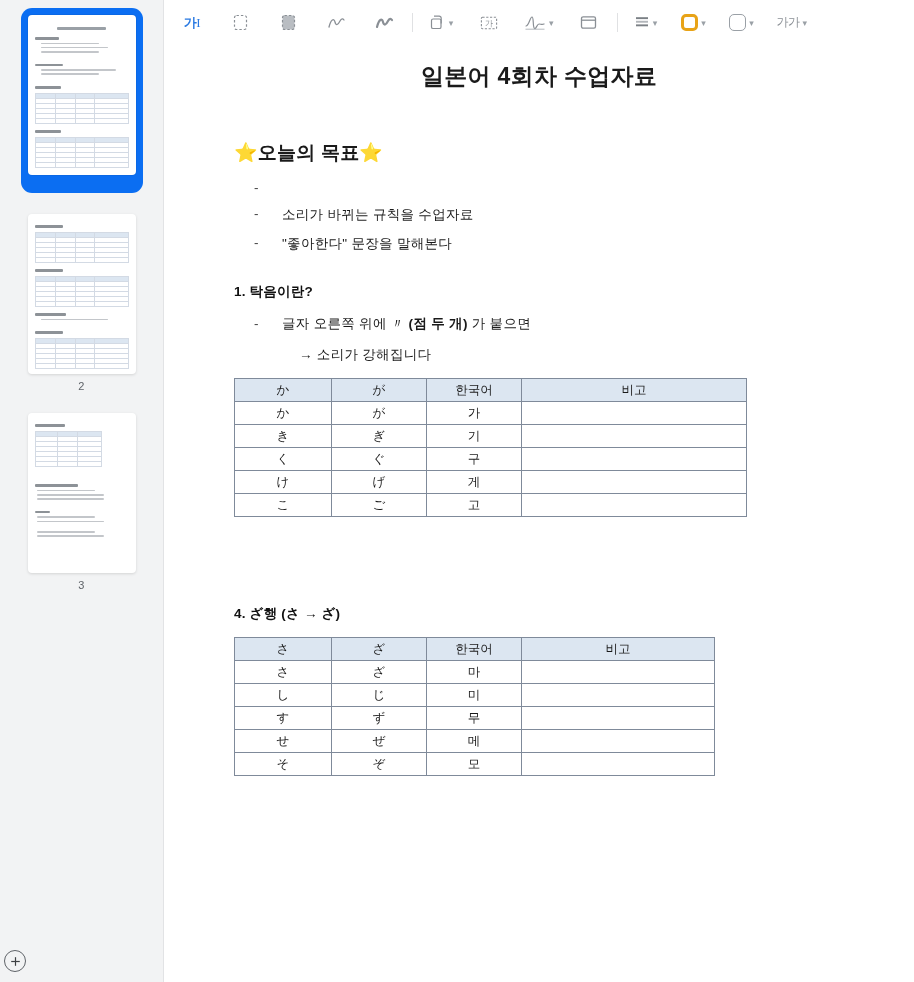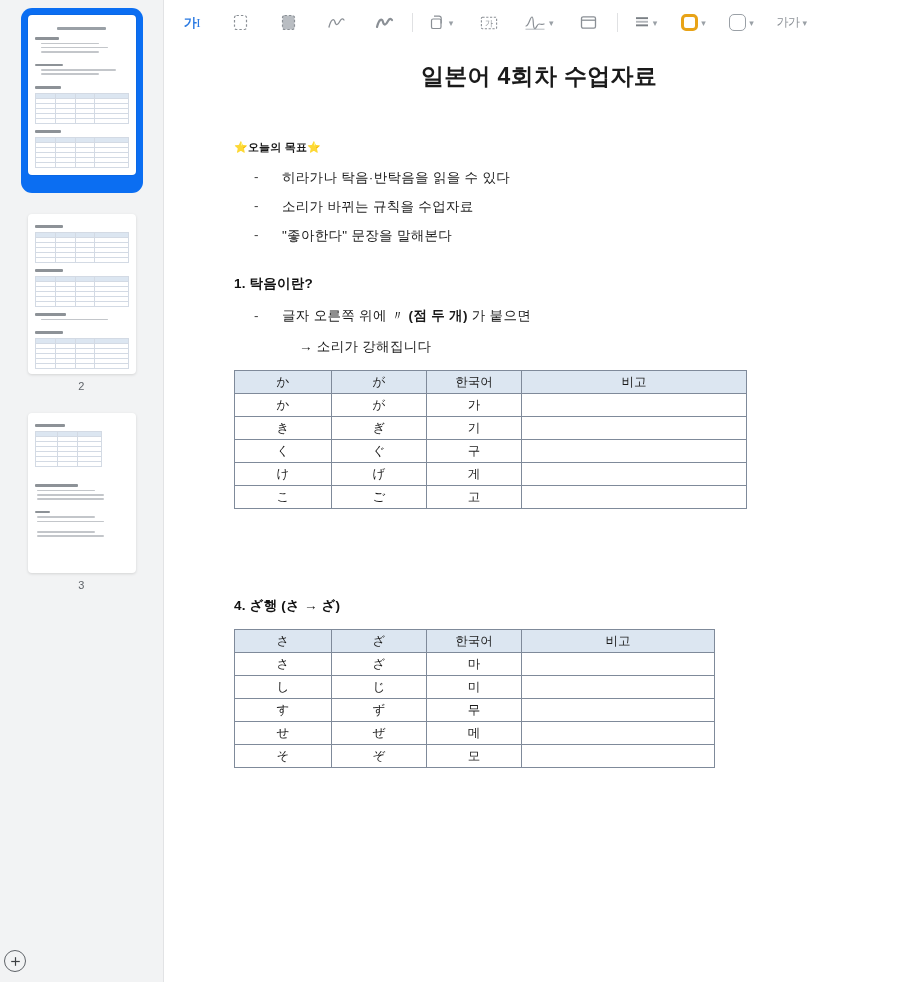--- a/index.html
+++ b/index.html
@@ -120,21 +120,21 @@
     width:750px;margin:0 auto;padding:0 0 40px 0;box-sizing:border-box;
     position:relative;
   }
   .doc-title{
     text-align:center;
     font-size:23px;font-weight:700;color:#1a1a1a;
     margin:16px 0 0 0;letter-spacing:.3px;
   }
   .goal-head{
     margin:48px 0 0 70px;
-    font-size:11px;font-weight:700;color:#1a1a1a;
+    font-size:19px;font-weight:700;color:#1a1a1a;
     letter-spacing:.2px;
   }
   .bullets{margin:14px 0 0 90px;}
   .bullet{
     display:flex;align-items:flex-start;
     font-size:13.5px;color:#1a1a1a;margin-bottom:11px;letter-spacing:.3px;
   }
   .bullet .dash{width:28px;color:#444;flex-shrink:0;}
   .sec-head{
     margin:30px 0 0 70px;
@@ -565,21 +565,20 @@
     <div class="canvas">
       <div class="page">
 
         <div class="doc-title">일본어 4회차 수업자료</div>
 
         <div class="goal-head">⭐오늘의 목표⭐</div>
 
         <div class="bullets">
           <div class="bullet">
             <span class="dash">-</span>
-            <span>히라가나 탁음·반탁음을 읽을 수 있다</span>
           </div>
           <div class="bullet">
             <span class="dash">-</span>
             <span>소리가 바뀌는 규칙을 수업자료</span>
           </div>
           <div class="bullet">
             <span class="dash">-</span>
             <span>"좋아한다" 문장을 말해본다</span>
           </div>
         </div>

